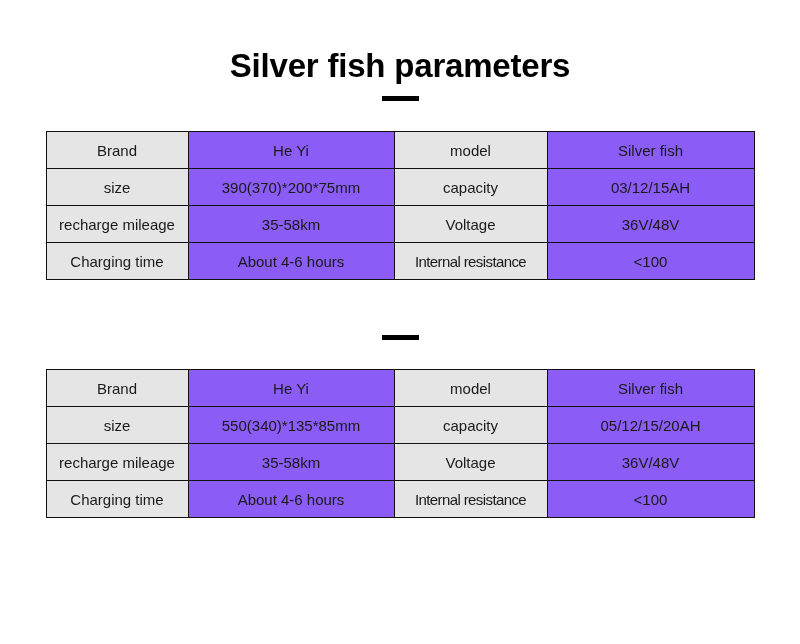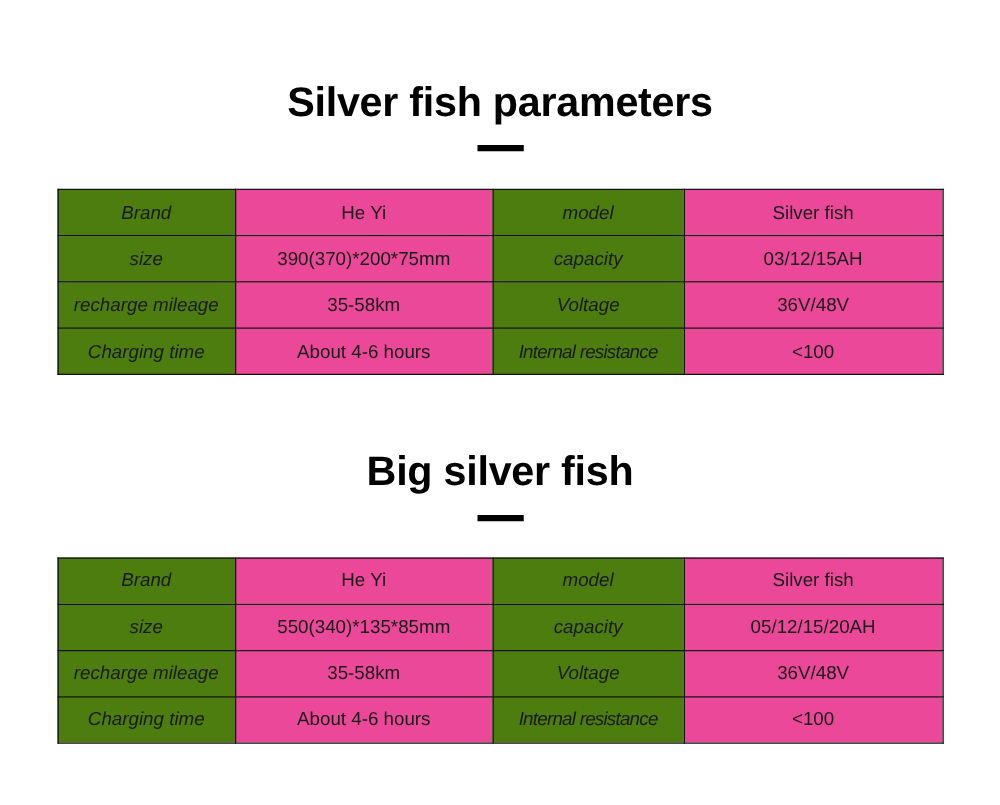--- a/index.html
+++ b/index.html
@@ -27,21 +27,21 @@
   
   .section { position: relative; }
 
   .section-title {
     text-align: center;
     font-size: 33px;
     font-weight: bold;
     letter-spacing: -0.2px;
     color: #000000;
     line-height: 1.1;
-    margin: 16px;
+    margin: 0;
   }
 
   .title-underline {
     width: 37px;
     height: 5px;
     background: #000000;
     margin: 12px auto 0 auto;
   }
 
   
@@ -54,25 +54,24 @@
   }
   .spec-table td {
     border: 1.6px solid #111111;
     height: 37px;
     text-align: center;
     vertical-align: middle;
     font-size: 15px;
     color: #1a1a1a;
     padding: 0 4px;
     box-sizing: border-box;
-    background: #ec4899;
+    background: #8b5cf6;
   }
   .spec-table td.label {
-    background: #4d7c0f;
-    font-style: italic;
+    background: #e5e5e5;
   }
   .spec-table td.tight {
     letter-spacing: -0.6px;
   }
 
   
   .col-a { width: 142px; }
   .col-b { width: 206px; }
   .col-c { width: 153px; }
   .col-d { width: 207px; }
@@ -127,21 +126,20 @@
             <td class="label tight">Internal resistance</td>
             <td>&lt;100</td>
           </tr>
         </tbody>
       </table>
     </div>
   </div>
 
   <div class="section sec-2">
 
-    <h1 class="section-title">Big silver fish</h1>
 
     <div class="title-underline"></div>
 
     <div class="table-wrap">
       <table class="spec-table">
         <colgroup>
           <col class="col-a">
             <col class="col-b">
             <col class="col-c">
             <col class="col-d">

